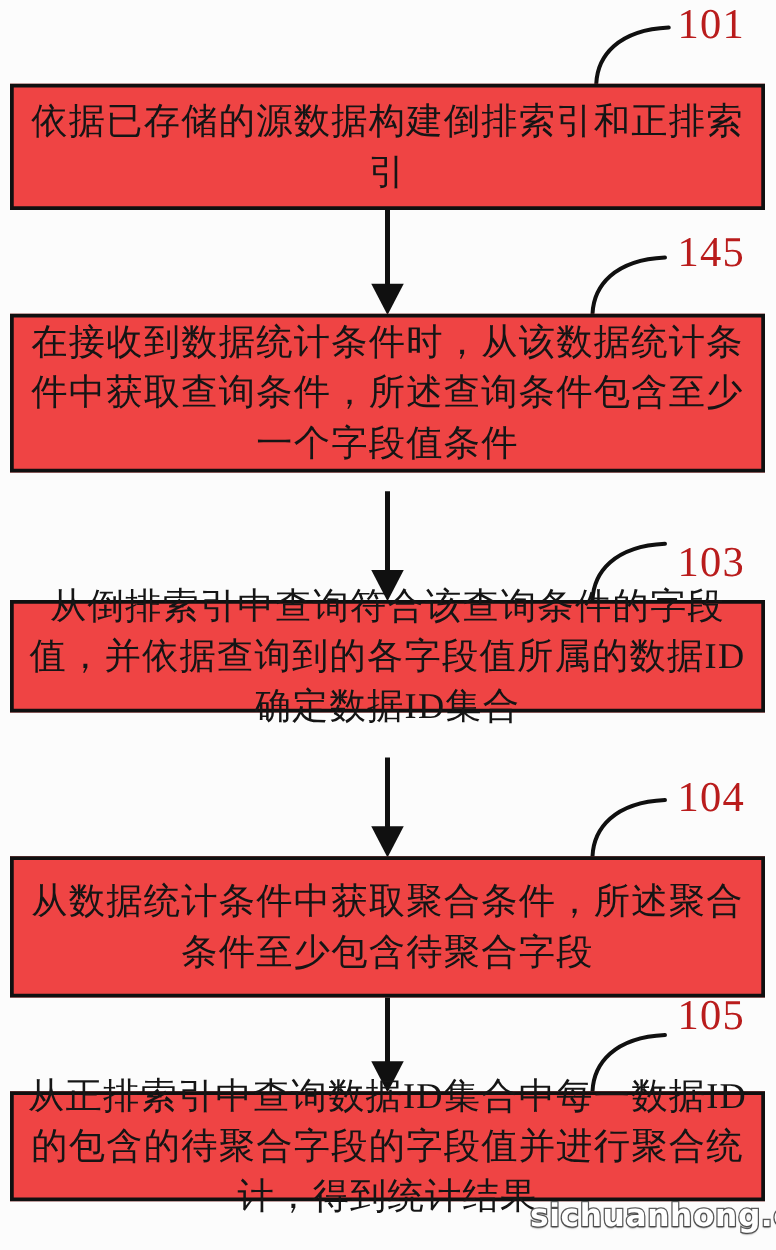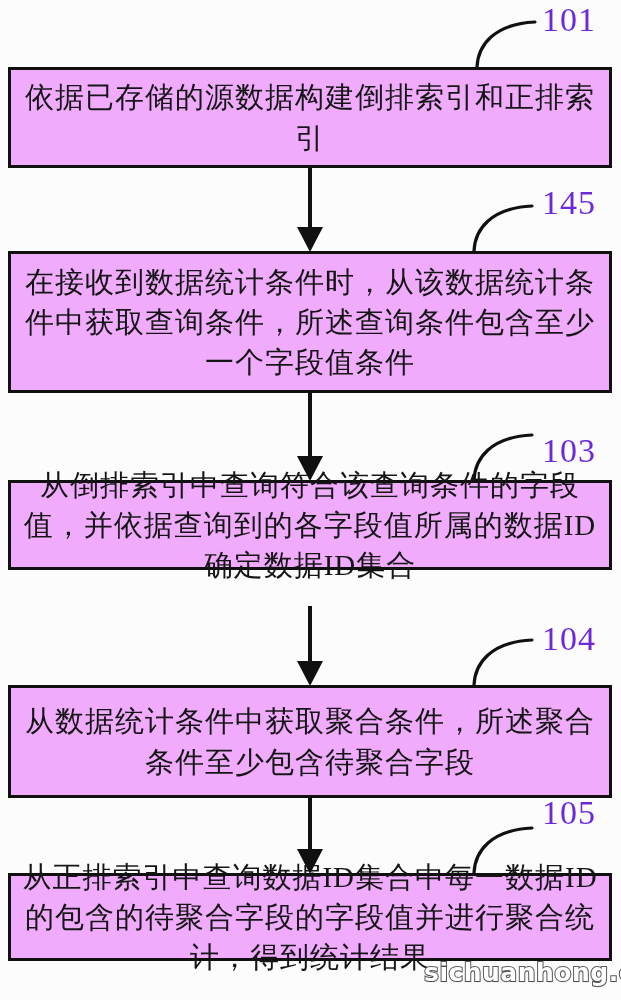--- a/index.html
+++ b/index.html
@@ -10,35 +10,35 @@
     background: #fcfcfc;
     overflow: hidden;
     font-family: "Liberation Serif", "DejaVu Serif", serif;
   }
   .step-box {
     position: absolute;
     left: 8px;
     width: 604px;
     box-sizing: border-box;
     border: 3px solid #101010;
-    background: #f0abfc;
+    background: #ef4444;
     display: flex;
     align-items: center;
     justify-content: center;
     padding: 0 4px;
   }
   .step-text {
     font-size: 29px;
     line-height: 1.38;
     letter-spacing: 1px;
     color: #151515;
     text-align: center;
   }
   .b1 { top: 67px;  height: 101px; }
-  .b2 { top: 251px; height: 142px; }
+  .b2 { top: 251px; height: 127px; }
   .b3 { top: 480px; height: 90px; }
   .b4 { top: 685px; height: 113px; align-items: center; }
   .b5 { top: 873px; height: 88px; }
 
   .arrow-line {
     position: absolute;
     left: 308px;
     width: 4px;
     background: #101010;
   }
@@ -70,21 +70,21 @@
   .ld3 { left: 471px; top: 430px; }
   .ld4 { left: 471px; top: 635px; }
   .ld5 { left: 471px; top: 823px; }
 
   .ref-label {
     position: absolute;
     left: 542px;
     font-size: 34px;
     line-height: 1;
     letter-spacing: 1px;
-    color: #6d28d9;
+    color: #b91c1c;
   }
   .r1 { top: 3px;   }
   .r2 { top: 186px; }
   .r3 { top: 434px; }
   .r4 { top: 622px; }
   .r5 { top: 796px; }
 
   .watermark {
     position: absolute;
     left: 424px;

